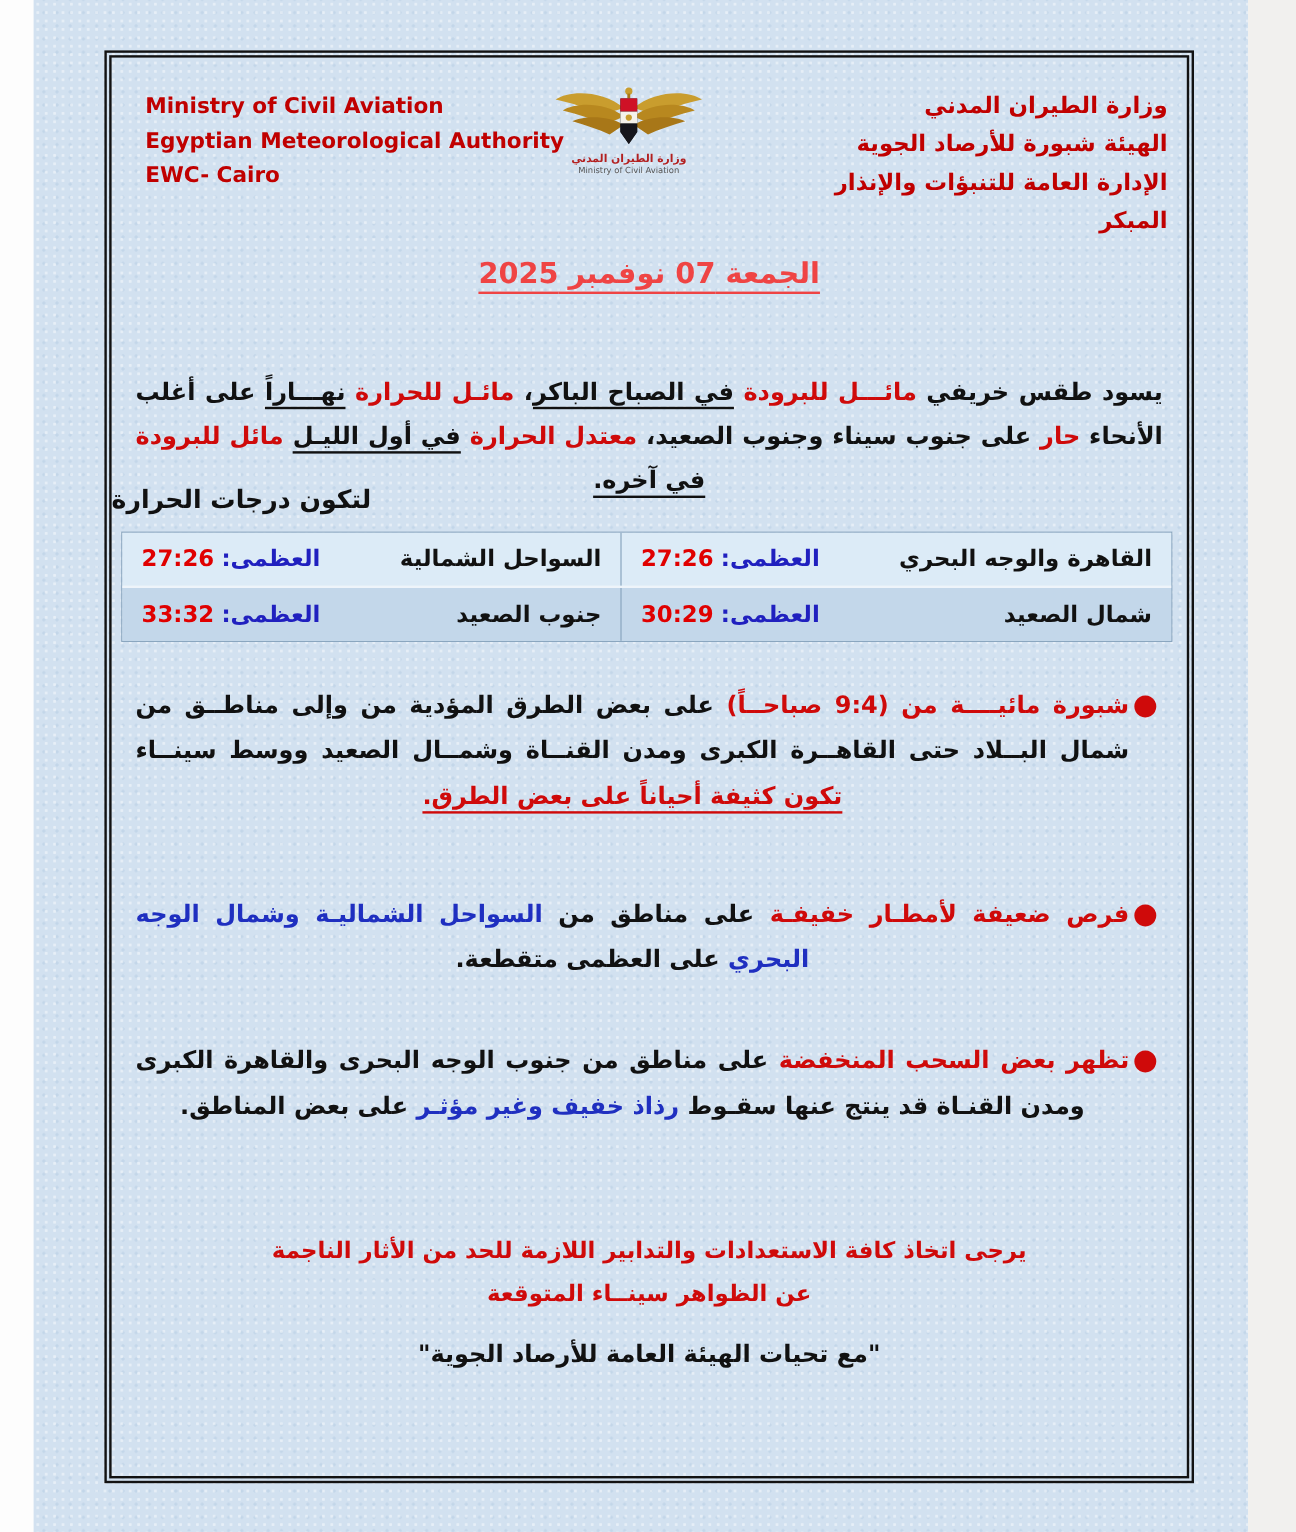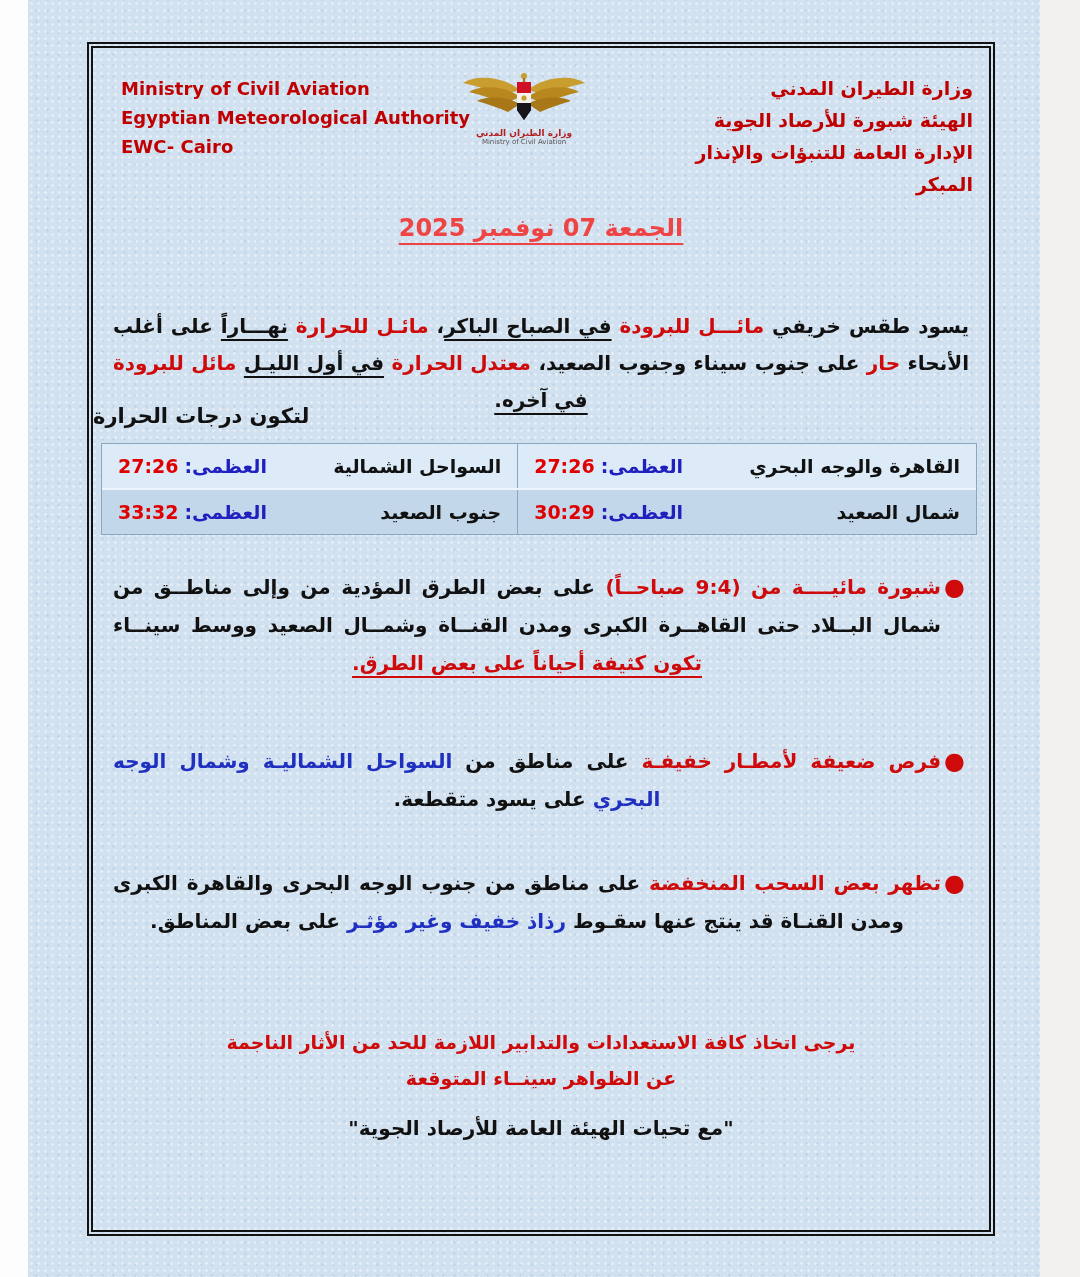--- a/index.html
+++ b/index.html
@@ -196,21 +196,21 @@
         </div>
       </div>
     </div>
 
     <div class="bullet b1">
       <span class="dot">●</span>
       <div class="rich"><span class="s-r">شبورة مائيــــة من (9:4 صباحــاً) </span><span class="s-k">على بعض الطرق المؤدية من وإلى مناطــق من شمال البــلاد حتى القاهــرة الكبرى ومدن القنــاة وشمــال الصعيد ووسط سينــاء </span><span class="s-ru">تكون كثيفة أحياناً على بعض الطرق.</span></div>
     </div>
     <div class="bullet b2">
       <span class="dot">●</span>
-      <div class="rich"><span class="s-r">فرص ضعيفة لأمطـار خفيفـة </span><span class="s-k">على مناطق من </span><span class="s-b">السواحل الشماليـة وشمال الوجه البحري </span><span class="s-k">على يسود متقطعة.</span></div>
+      <div class="rich"><span class="s-r">فرص ضعيفة لأمطـار خفيفـة </span><span class="s-k">على مناطق من </span><span class="s-b">السواحل الشماليـة وشمال الوجه البحري </span><span class="s-k">على العظمى متقطعة.</span></div>
     </div>
     <div class="bullet b3">
       <span class="dot">●</span>
       <div class="rich"><span class="s-r">تظهر بعض السحب المنخفضة </span><span class="s-k">على مناطق من جنوب الوجه البحرى والقاهرة الكبرى ومدن القنـاة قد ينتج عنها سقـوط </span><span class="s-b">رذاذ خفيف وغير مؤثـر </span><span class="s-k">على بعض المناطق.</span></div>
     </div>
 
     <div class="warn">
       <div>يرجى اتخاذ كافة الاستعدادات والتدابير اللازمة للحد من الأثار الناجمة</div>
       <div>عن الظواهر سينــاء المتوقعة</div>
     </div>

